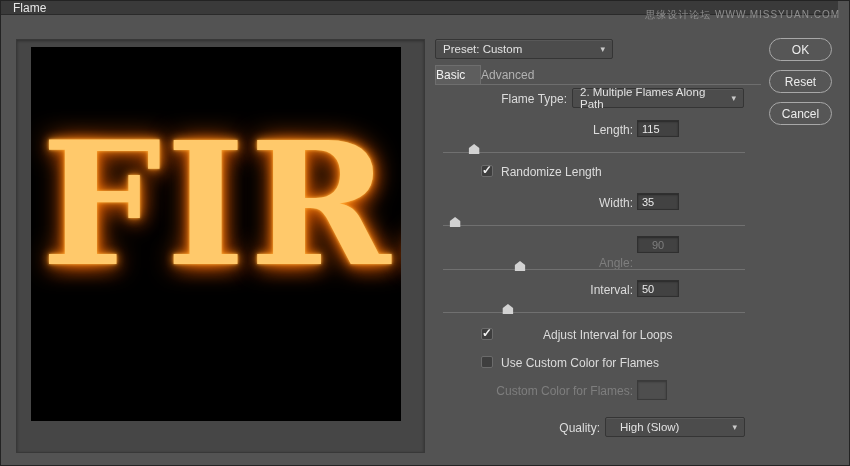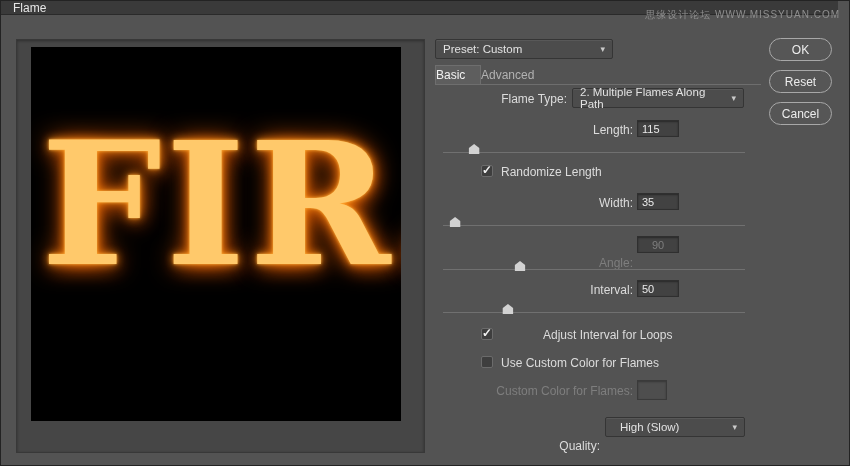--- a/index.html
+++ b/index.html
@@ -151,21 +151,21 @@
 
     <div class="checkbox checked" style="left:46px; top:289px;"></div>
     <div class="check-label" style="left:68px; top:289px;margin-left:40px;">Adjust Interval for Loops</div>
 
     <div class="checkbox" style="left:46px; top:317px;"></div>
     <div class="check-label" style="left:66px; top:317px;">Use Custom Color for Flames</div>
 
     <div class="label dim" style="left:0; top:343px; width:198px;">Custom Color for Flames:</div>
     <div class="swatch" style="left:202px; top:341px;"></div>
 
-    <div class="label" style="left:0; top:380px; width:165px;margin-top:18px;">Quality:</div>
+    <div class="label" style="left:0; top:380px; width:165px;">Quality:</div>
     <div class="dropdown" style="left:170px; top:378px; width:140px;padding-left:14px;">
       <span>High (Slow)</span>
       <span class="arrow">▾</span>
     </div>
 
   </div>
 
   <div class="btn" style="top:38px;">OK</div>
   <div class="btn" style="top:70px;">Reset</div>
   <div class="btn" style="top:102px;">Cancel</div>

